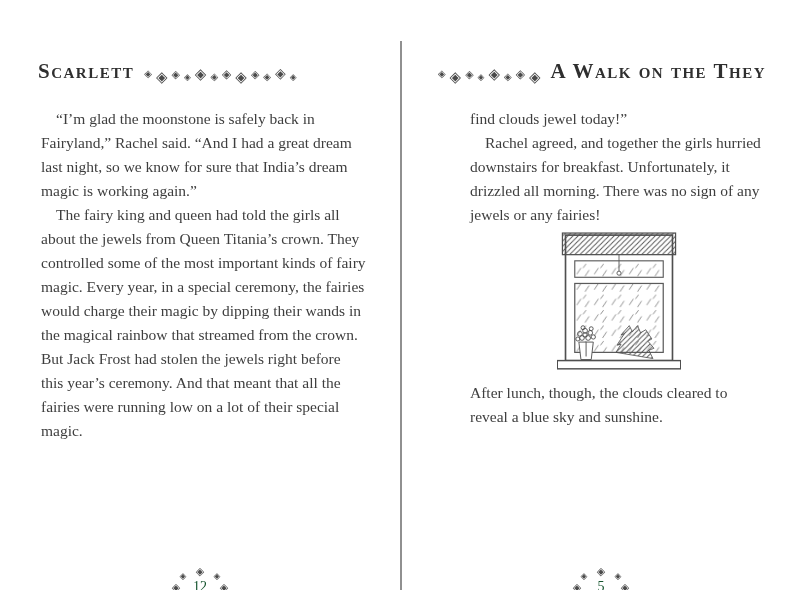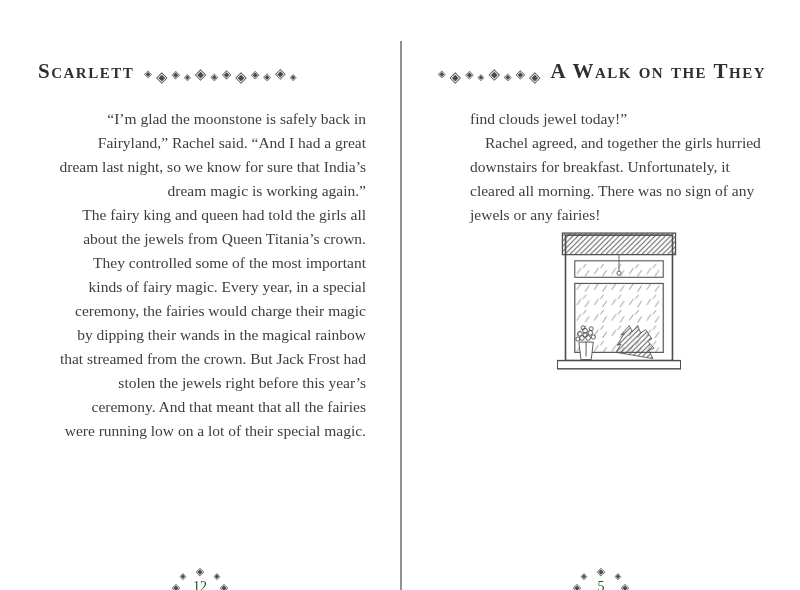--- a/index.html
+++ b/index.html
@@ -31,21 +31,21 @@
     font-variant:small-caps;
     font-size:21px;letter-spacing:1.5px;
     color:#2f2f2f;font-weight:600;
   }
   .ornament-row{display:inline-flex;align-items:center;margin:0 8px;}
   .ornament-row .orn{
     color:#4a4a4a;line-height:1;margin:0 2px;display:inline-block;
   }
 
   .body-text{margin-top:18px;font-size:15.5px;line-height:24px;}
-  .page-left .body-text{padding:0 34px 0 59px;text-align:right;}
+  .page-left .body-text{padding:0 34px 0 41px;}
   .page-right .body-text{padding:0 32px 0 68px;}
   .body-text p{margin:0;}
   .body-text p.indent{text-indent:15px;}
 
   .illustration-wrap{
     width:100%;display:flex;justify-content:center;
     margin:4px 0 6px 0;
   }
 
   .page-number-medallion{
@@ -115,21 +115,21 @@
           <span class="orn" style="font-size: 15px; position: relative; top: -1px;">◈</span>
           <span class="orn" style="font-size: 10px; position: relative; top: 2px;">◈</span>
           <span class="orn" style="font-size: 12px; position: relative; top: -1px;">◈</span>
           <span class="orn" style="font-size: 15px; position: relative; top: 2px;">◈</span>
         </span>
       <span class="header-title">A Walk on the They</span>
     </div>
 
     <div class="body-text">
       <p>find clouds jewel today!”</p>
-      <p class="indent">Rachel agreed, and together the girls hurried downstairs for breakfast. Unfortunately, it cleared all morning. There was no sign of any jewels or any fairies!</p>
+      <p class="indent">Rachel agreed, and together the girls hurried downstairs for breakfast. Unfortunately, it drizzled all morning. There was no sign of any jewels or any fairies!</p>
 
       <div class="illustration-wrap">
 
         <svg width="124" height="144" viewBox="0 0 120 140">
           <defs>
             <pattern id="hatch" width="5" height="5" patternUnits="userSpaceOnUse">
               <path d="M-1,6 L6,-1 M-1,1 L1,-1 M4,6 L6,4" stroke="#4f4f4f" stroke-width="0.9" fill="none"></path>
             </pattern>
             <pattern id="rain" width="17" height="15" patternUnits="userSpaceOnUse">
               <path d="M2,12 l4,-6 M10,14 l4,-6 M8,6 l3,-4" stroke="#8b8b8b" stroke-width="0.9" fill="none"></path>
@@ -160,20 +160,21 @@
             <circle cx="33" cy="95" r="1.9"></circle>
               <circle cx="25" cy="94" r="1.9"></circle>
             <path d="M21,108 h14 l-2,17 h-10 z" fill="#ffffff"></path>
             <line x1="28" y1="108" x2="28" y2="122"></line>
           </g>
 
           <rect x="0" y="126" width="120" height="8" fill="#ffffff" stroke="#4f4f4f" stroke-width="1.4"></rect>
         </svg>
       </div>
 
+      <p>After lunch, though, the clouds cleared to reveal a blue sky and sunshine.</p>
     </div>
 
     <div class="page-number-medallion">
       <span class="num">5</span>
     <span class="med-orn" style="left: 50px; top: 8px; font-size: 11px;">◈</span>
         <span class="med-orn" style="left: 66.9706px; top: 12.6863px; font-size: 9px;">◈</span>
         <span class="med-orn" style="left: 74px; top: 24px; font-size: 11px;">◈</span>
         <span class="med-orn" style="left: 66.9706px; top: 35.3137px; font-size: 9px;">◈</span>
         <span class="med-orn" style="left: 50px; top: 40px; font-size: 11px;">◈</span>
         <span class="med-orn" style="left: 33.0294px; top: 35.3137px; font-size: 9px;">◈</span>

